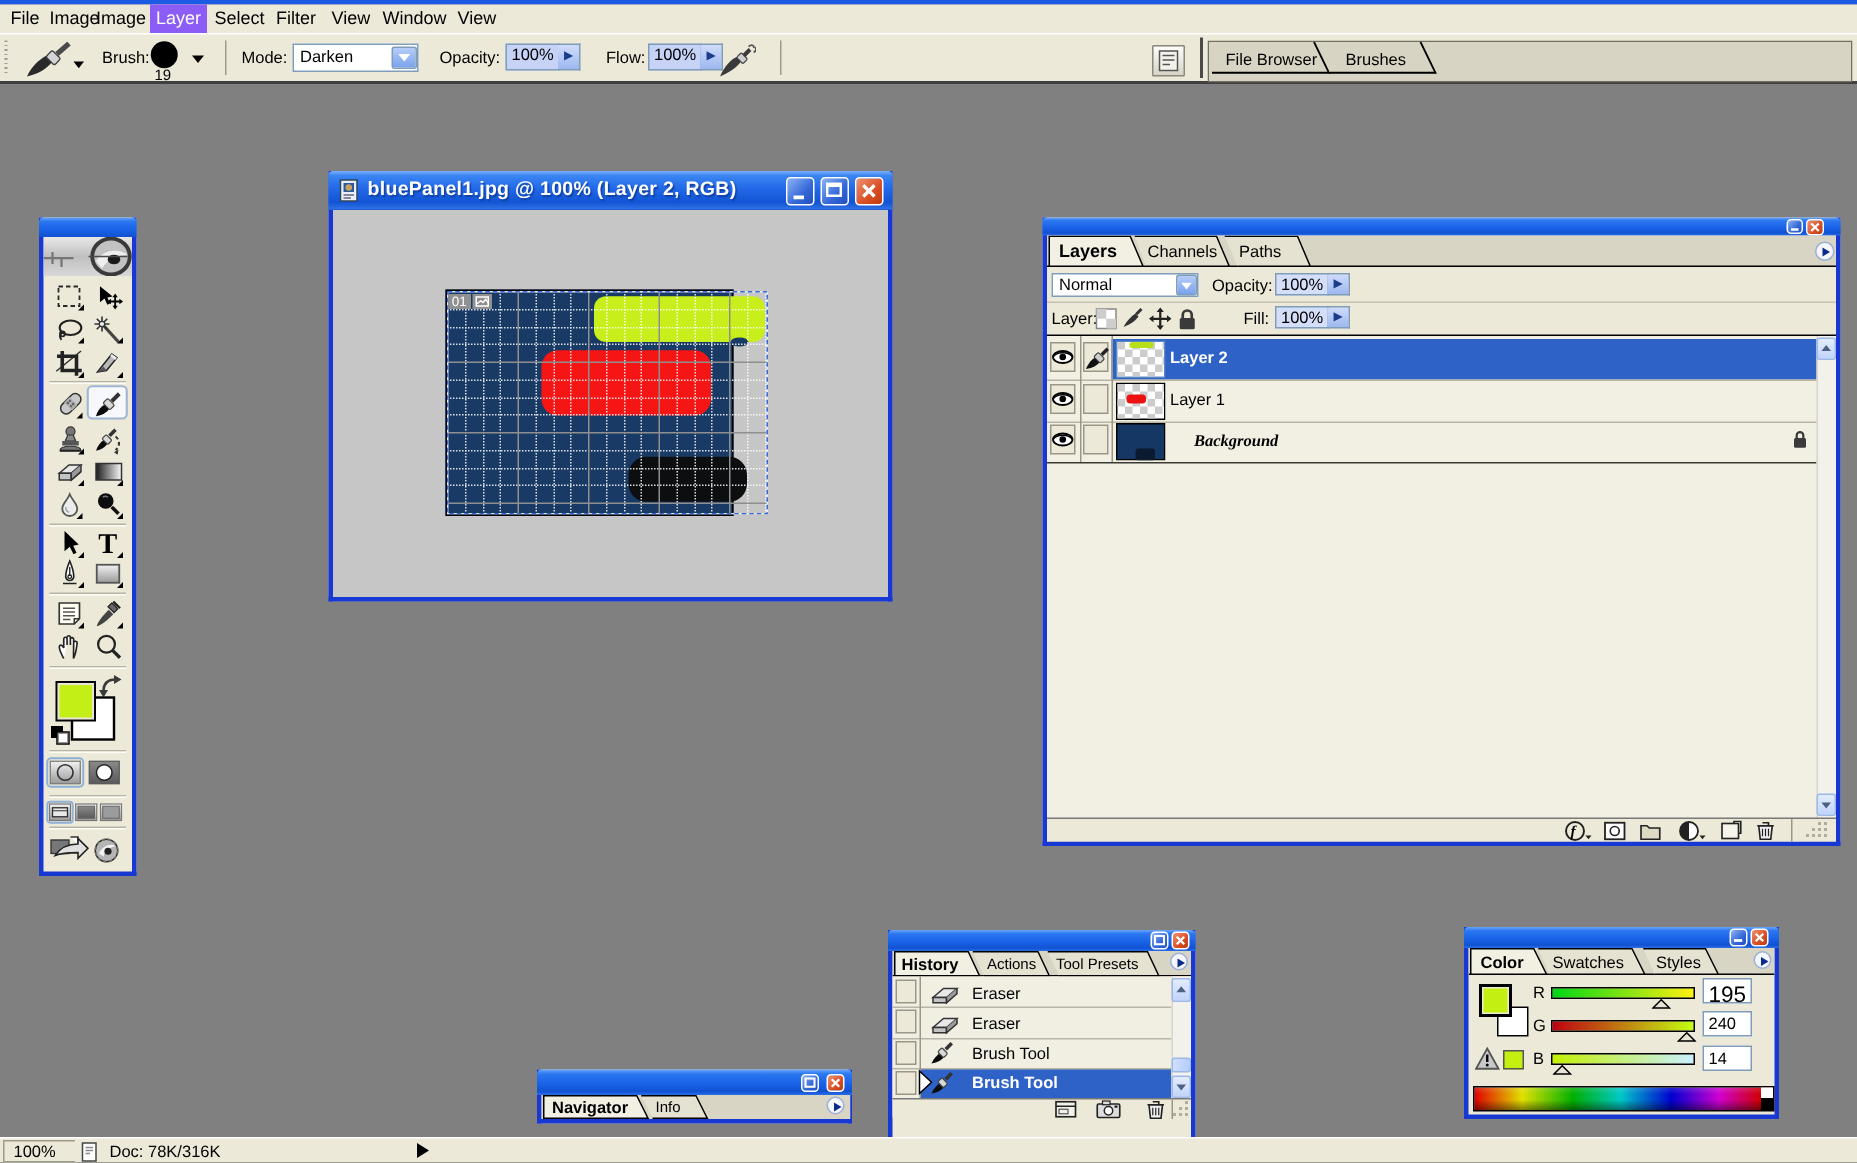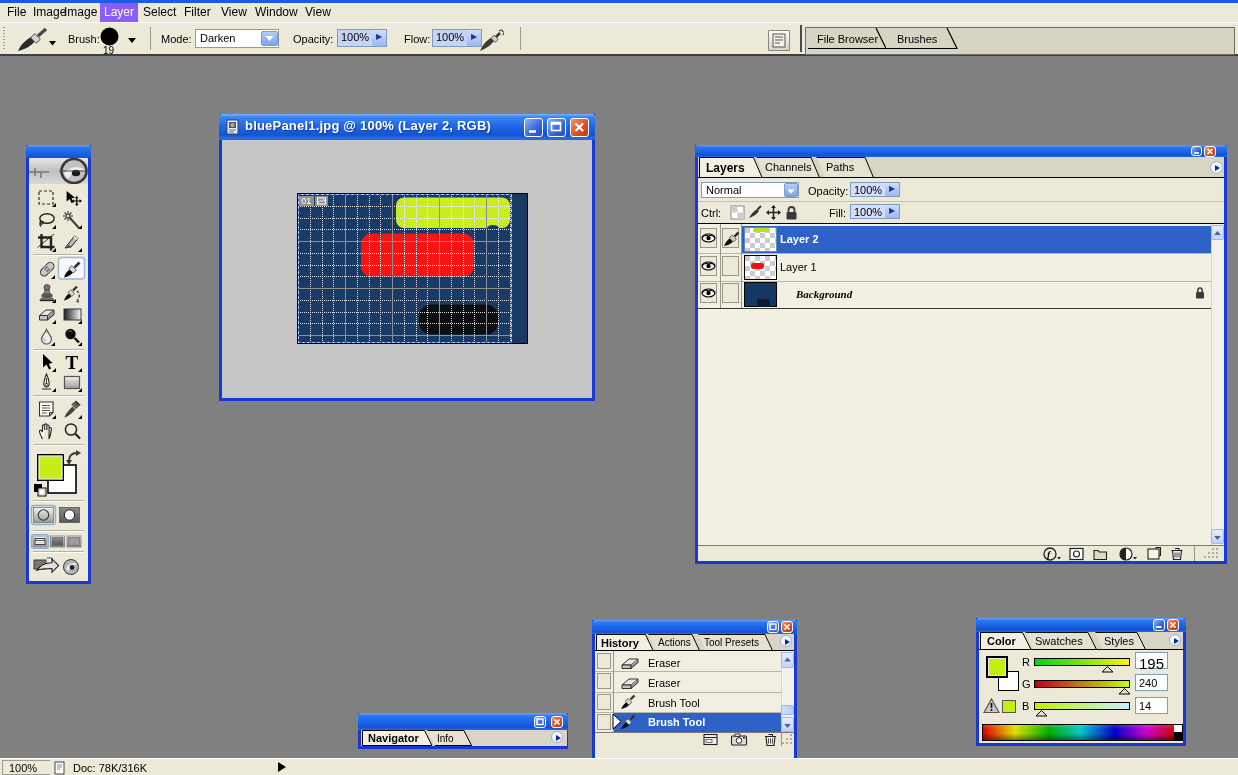--- a/index.html
+++ b/index.html
@@ -112,21 +112,21 @@
         </svg></div>
     <div class="tbtn b" style="left:328px;top:4px;width:19px;height:19px"><svg width="17" height="17">
           <rect x="3.5" y="3.5" width="9" height="8" fill="none" stroke="#fff" stroke-width="1.6"></rect>
           <path d="M3.5 4.5 h9" stroke="#fff" stroke-width="2.4"></path>
         </svg></div>
     <div class="tbtn r" style="left:351px;top:4px;width:19px;height:19px"><svg width="17" height="17">
           <path d="M4.5 4.5 L12 12 M12 4.5 L4.5 12" stroke="#fff" stroke-width="2.2"></path>
         </svg></div>
   </div>
 
-  <div style="position:absolute;left:75px;top:79px;width:231px;height:151px;background:#1a3a66;border:1px solid #000">
+  <div style="position:absolute;left:75px;top:79px;width:192px;height:151px;background:#1a3a66;border:1px solid #000">
     <svg width="214" height="149" viewBox="0 0 214 149">
       <rect x="98" y="3.5" width="114" height="30.5" rx="8" fill="#c8ef1b"></rect>
       <ellipse cx="195" cy="34" rx="6" ry="3" fill="#1a3a66"></ellipse>
       <rect x="63" y="39.5" width="113" height="43.5" rx="11" fill="#f51515"></rect>
       <rect x="121" y="110.5" width="79" height="30" rx="12" fill="#0c0e10"></rect>
       <g stroke="#ffffff" stroke-width="1" stroke-dasharray="1 1" opacity="0.85">
         <path d="M12.5 0 V149 M24.5 0 V149 M35.5 0 V149 M59.5 0 V149 M71.5 0 V149 M82.5 0 V149 M106.5 0 V149 M118.5 0 V149 M129.5 0 V149 M153.5 0 V149 M165.5 0 V149 M176.5 0 V149 M200.5 0 V149 M212.5 0 V149"></path>
         <path d="M0 12.5 H214 M0 24.5 H214 M0 35.5 H214 M0 59.5 H214 M0 71.5 H214 M0 82.5 H214 M0 106.5 H214 M0 118.5 H214 M0 129.5 H214"></path>
       </g>
       <g stroke="#8f8f8f" stroke-width="1">
@@ -395,21 +395,21 @@
 
   <div class="abs" style="left:3px;top:37px;width:98px;height:16px;background:#fff;border:1px solid #7f9db9;font-size:11px;padding:1px 0 0 4px">Normal</div>
   <div class="abs" style="left:86px;top:38px;width:14px;height:14px;border-radius:2px;background:linear-gradient(180deg,#b6ccf8,#7aa2ee);border:1px solid #7f9db9"><svg width="12" height="12">
         <path d="M2.5 3.5 L6 8 L9.5 3.5 Z" fill="#fff"></path>
       </svg></div>
   <div class="abs" style="left:110px;top:40px;font-size:11px">Opacity:</div>
   <div class="xpfield" style="left:152px;top:37px;width:36px;height:15px;background:#d4def8">100%</div>
   <div class="spin" style="left:187px;top:37px;height:15px;line-height:12px">▶</div>
   <div class="abs" style="left:0px;top:56px;width:526px;height:1px;background:#c6c2b2"></div>
 
-  <div class="abs" style="left:3px;top:62px;font-size:11px">Ctrl:</div>
+  <div class="abs" style="left:3px;top:62px;font-size:11px">Layer:</div>
   <svg class="abs" style="left:32px;top:59px" width="110" height="17" viewBox="0 0 110 17">
     <rect x="1" y="2" width="13" height="13" fill="#fff" stroke="#888"></rect>
     <path d="M1 2 h6.5 v6.5 h-6.5 z M7.5 8.5 h6.5 v6.5 h-6.5 z" fill="#cdcdcd"></path>
     <g transform="translate(17,1)">
         <path d="M2 13 C4 9,7 6,10 4 L12 6 C10 9,7 11,2 13 Z" fill="#333"></path>
         <path d="M10.5 4.5 L14 1" stroke="#333" stroke-width="2"></path>
       </g>
     <g transform="translate(36,1)">
         <path d="M7.5 1 v13 M1 7.5 h13" stroke="#222" stroke-width="1.5"></path>
         <path d="M7.5 0 l-2.4 3 h4.8 z M7.5 15 l-2.4 -3 h4.8 z M0 7.5 l3 -2.4 v4.8 z M15 7.5 l-3 -2.4 v4.8 z" fill="#222"></path>

